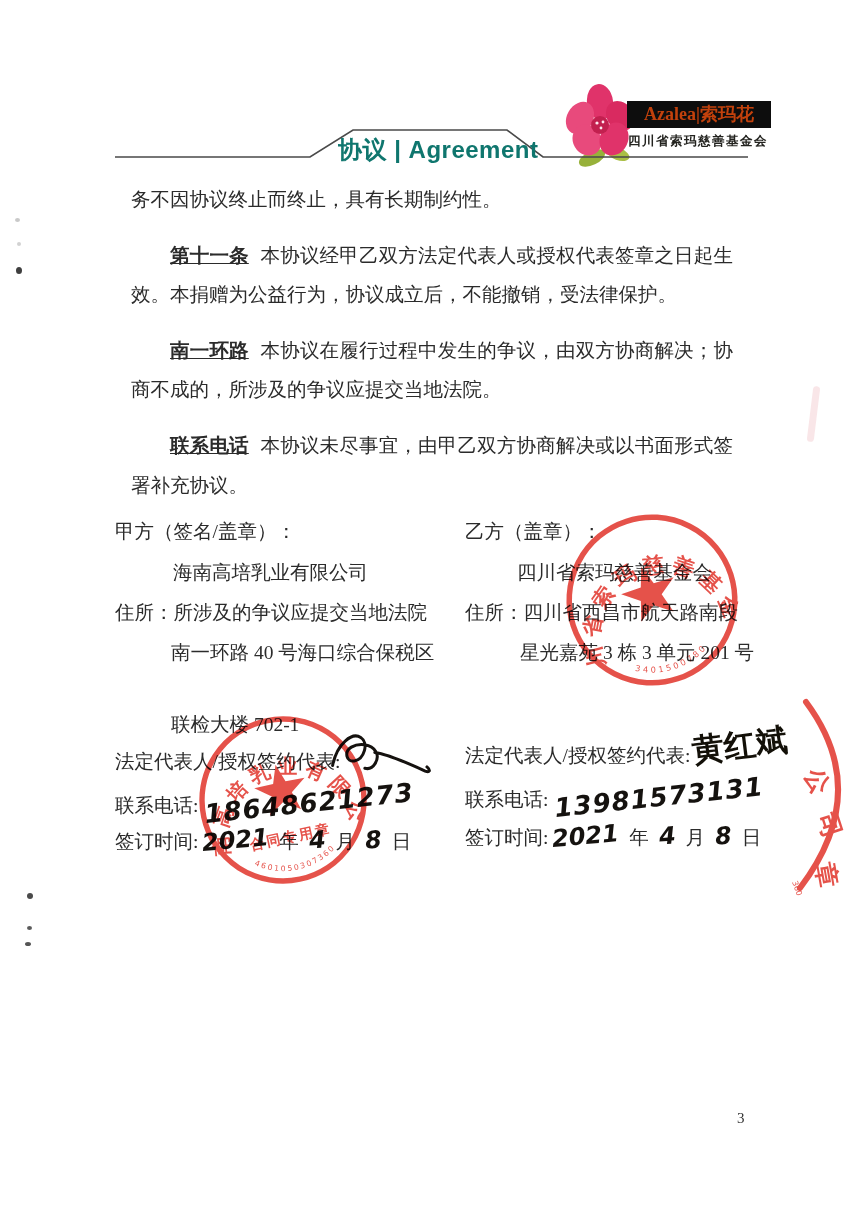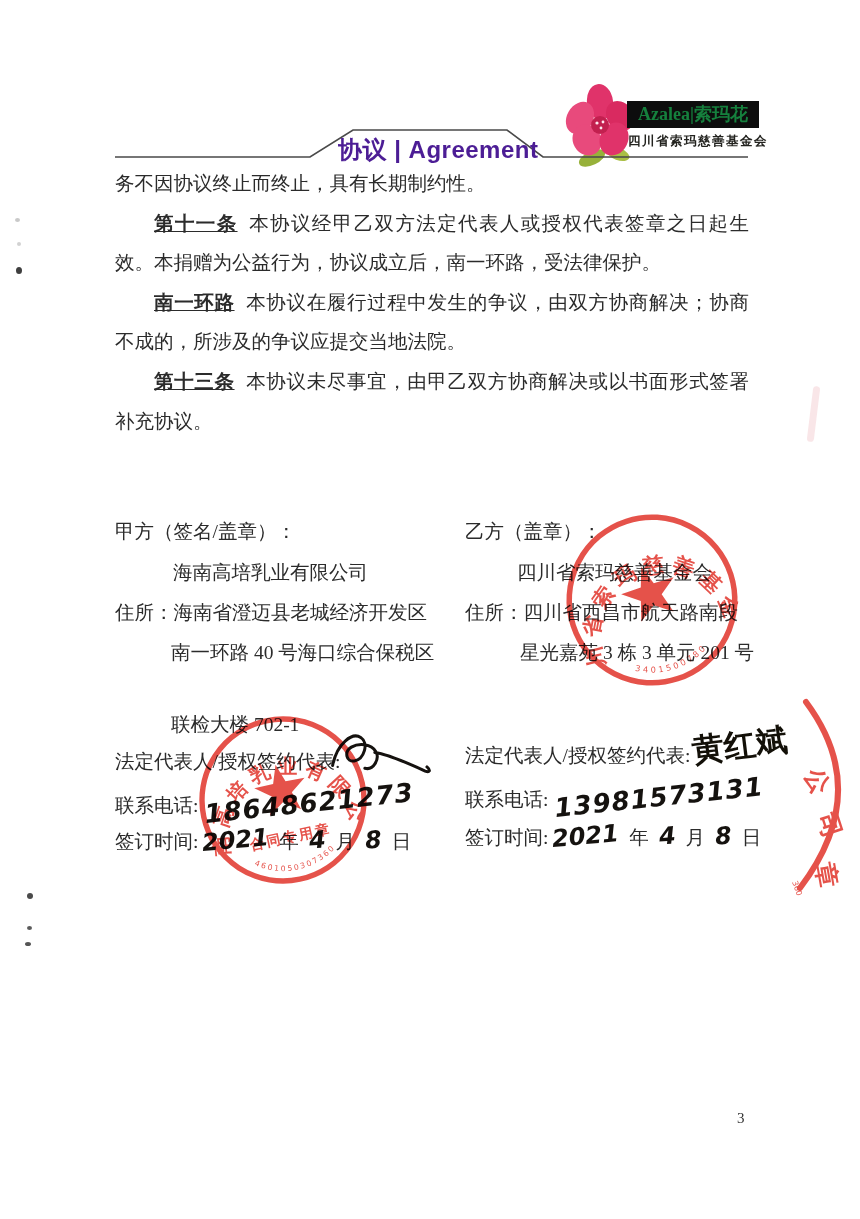--- a/index.html
+++ b/index.html
@@ -4,43 +4,43 @@
 <style>
   html,body{margin:0;padding:0;background:#e8e8e8;}
   .page{
     position:relative;width:860px;height:1219px;margin:0 auto;
     background:#ffffff;overflow:hidden;
     font-family:"Liberation Serif","DejaVu Serif",serif;
     color:#2b2b2b;
   }
   
   .logo-banner{
-    position:absolute;left:627px;top:101px;width:132px;height:27px;
-    background:#0d0d0d;color:#15803d;text-align:center;line-height:27px;
+    position:absolute;left:627px;top:101px;width:144px;height:27px;
+    background:#0d0d0d;color:#c2410c;text-align:center;line-height:27px;
     font-family:"Liberation Serif",serif;font-weight:bold;font-size:18px;
   }
   .logo-org{
     position:absolute;left:628px;top:133px;width:160px;
     font-size:12.5px;letter-spacing:1.5px;color:#23231f;font-weight:bold;
     font-family:"Liberation Serif",serif;
   }
   .flower{position:absolute;left:560px;top:84px;}
   .title-rule{position:absolute;left:115px;top:124px;}
   .title-text{
     position:absolute;left:338px;top:134px;width:220px;
     font-family:"Liberation Sans","DejaVu Sans",sans-serif;
-    font-weight:bold;font-size:24px;color:#4c1d95;letter-spacing:0.5px;
+    font-weight:bold;font-size:24px;color:#0f766e;letter-spacing:0.5px;
     white-space:nowrap;
   }
   
   .body-text{
     position:absolute;left:115px;top:164px;width:634px;
     font-size:19.5px;line-height:39.6px;text-align:justify;
   }
-  .body-text p{margin:0;}
+  .body-text p{margin:16px;}
   .body-text p.ind{text-indent:2em;}
   .lead{font-weight:bold;margin-right:0.6em;text-decoration:underline;}
   
   .line{position:absolute;font-size:19.5px;white-space:nowrap;}
   
   .hand{
     font-family:"DejaVu Sans",sans-serif;font-style:italic;font-weight:bold;
     color:#15120f;display:inline-block;
   }
   .hand-phone{font-size:26px;letter-spacing:1px;transform:rotate(-6deg);margin-left:6px;}
@@ -83,28 +83,28 @@
   <div class="logo-banner">Azalea|索玛花</div>
   <div class="logo-org">四川省索玛慈善基金会</div>
 
   <svg class="title-rule" width="634" height="40" viewBox="0 0 634 40">
     <path d="M0 33 H195 L238 6 H392 L428 33 H633" fill="none" stroke="#4a4a4a" stroke-width="1.7"></path>
   </svg>
   <div class="title-text">协议 | Agreement</div>
 
   <div class="body-text">
     <p><span>务不因协议终止而终止，具有长期制约性。</span></p>
-    <p class="ind"><b class="lead">第十一条</b><span>本协议经甲乙双方法定代表人或授权代表签章之日起生效。本捐赠为公益行为，协议成立后，南一环路，受法律保护。</span></p>
+    <p class="ind"><b class="lead">第十一条</b><span>本协议经甲乙双方法定代表人或授权代表签章之日起生效。本捐赠为公益行为，协议成立后，不能撤销，受法律保护。</span></p>
     <p class="ind"><b class="lead">南一环路</b><span>本协议在履行过程中发生的争议，由双方协商解决；协商不成的，所涉及的争议应提交当地法院。</span></p>
-    <p class="ind"><b class="lead">第十三条</b><span>本协议未尽事宜，由甲乙双方协商解决或以书面形式签署补充协议。</span></p>
+    <p class="ind"><b class="lead">联系电话</b><span>本协议未尽事宜，由甲乙双方协商解决或以书面形式签署补充协议。</span></p>
   </div>
 
   <div class="line" style="left:115px;top:518px">甲方（签名/盖章）：</div>
   <div class="line" style="left:173px;top:559px">海南高培乳业有限公司</div>
-  <div class="line" style="left:115px;top:599px">住所：海南省澄迈县老城经济开发区</div>
+  <div class="line" style="left:115px;top:599px">住所：所涉及的争议应提交当地法院</div>
   <div class="line" style="left:171px;top:639px">南一环路 40 号海口综合保税区</div>
   <div class="line" style="left:171px;top:711px">联检大楼 702-1</div>
 
   <div class="line" style="left:465px;top:518px">乙方（盖章）：</div>
   <div class="line" style="left:517px;top:559px">四川省索玛慈善基金会</div>
   <div class="line" style="left:465px;top:599px">住所：四川省西昌市航天路南段</div>
   <div class="line" style="left:520px;top:639px">星光嘉苑 3 栋 3 单元 201 号</div>
 
   <div class="line" style="left:115px;top:748px">法定代表人/授权签约代表:</div>
   <svg style="position:absolute;left:322px;top:724px;transform:rotate(-4deg)" width="120" height="62" viewBox="0 0 120 62">

